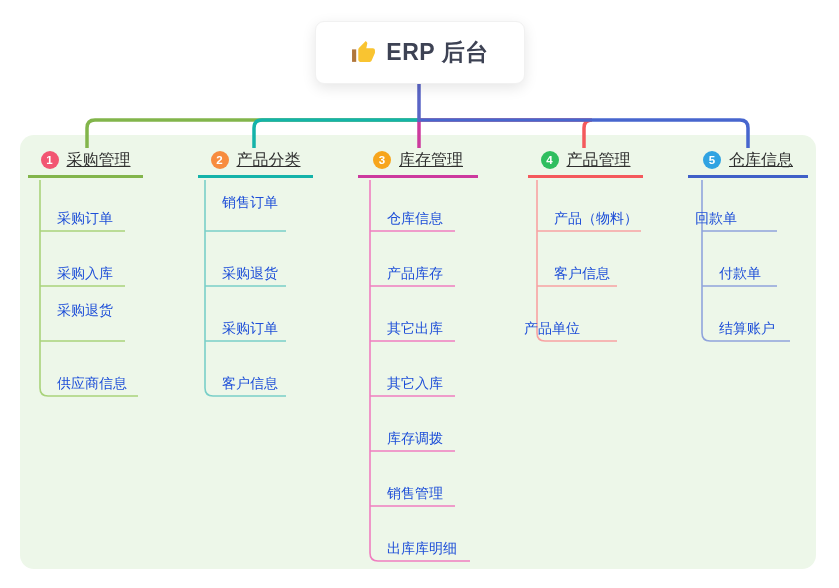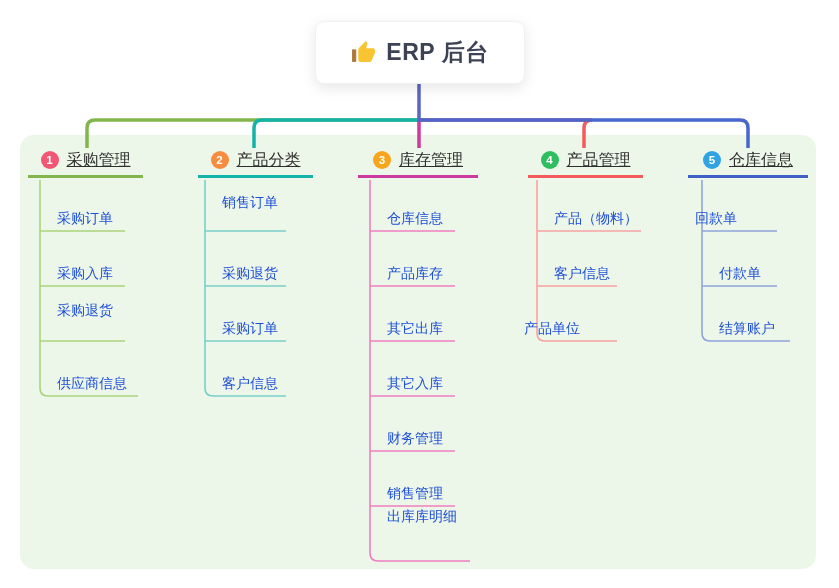--- a/index.html
+++ b/index.html
@@ -92,23 +92,23 @@
 
   <div class="child" style="left:222px;top:192px">销售订单</div>
   <div class="child" style="left:222px;top:263px">采购退货</div>
   <div class="child" style="left:222px;top:318px">采购订单</div>
   <div class="child" style="left:222px;top:373px">客户信息</div>
 
   <div class="child" style="left:387px;top:208px">仓库信息</div>
   <div class="child" style="left:387px;top:263px">产品库存</div>
   <div class="child" style="left:387px;top:318px">其它出库</div>
   <div class="child" style="left:387px;top:373px">其它入库</div>
-  <div class="child" style="left:387px;top:428px">财务管理</div>
+  <div class="child" style="left:387px;top:428px">库存调拨</div>
   <div class="child" style="left:387px;top:483px">销售管理</div>
-  <div class="child" style="left:387px;top:506px">出库库明细</div>
+  <div class="child" style="left:387px;top:538px">出库库明细</div>
 
   <div class="child" style="left:554px;top:208px">产品（物料）</div>
   <div class="child" style="left:554px;top:263px">客户信息</div>
   <div class="child" style="left:524px;top:318px">产品单位</div>
 
   <div class="child" style="left:695px;top:208px">回款单</div>
   <div class="child" style="left:719px;top:263px">付款单</div>
   <div class="child" style="left:719px;top:318px">结算账户</div>
 
 </div>

